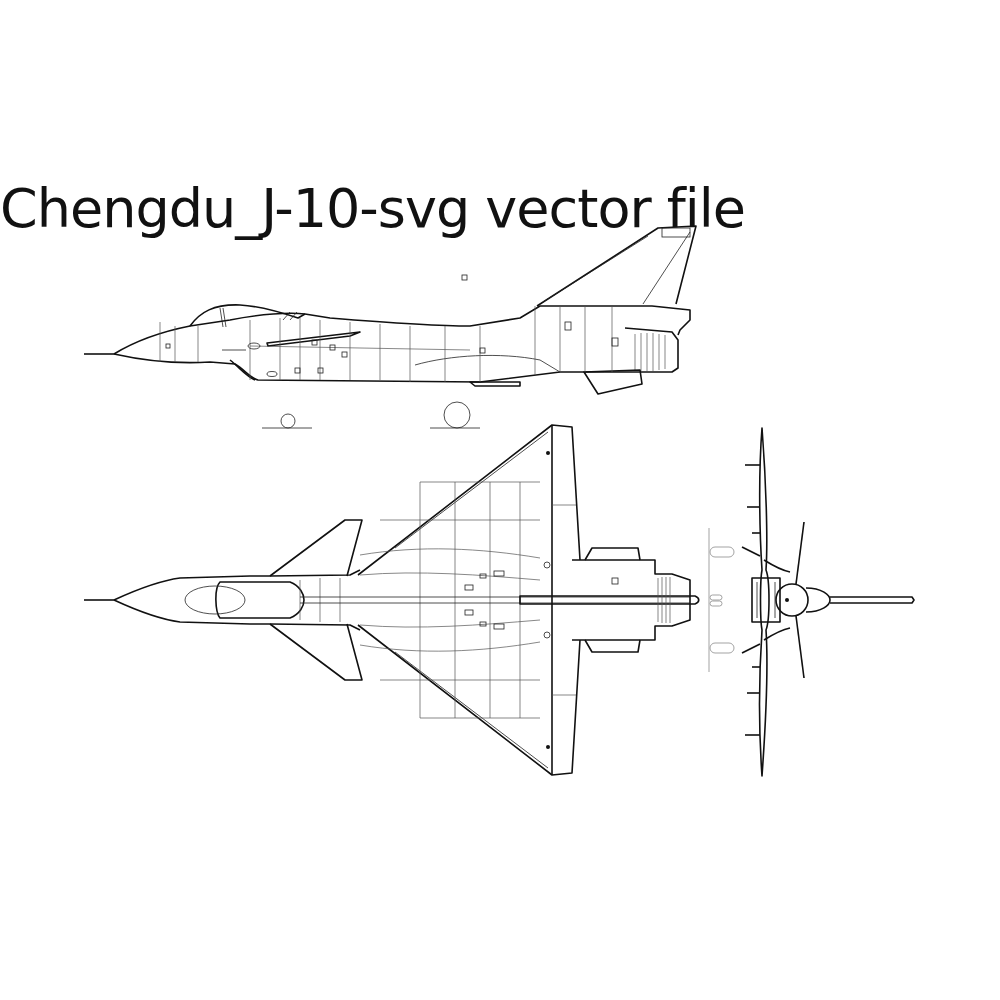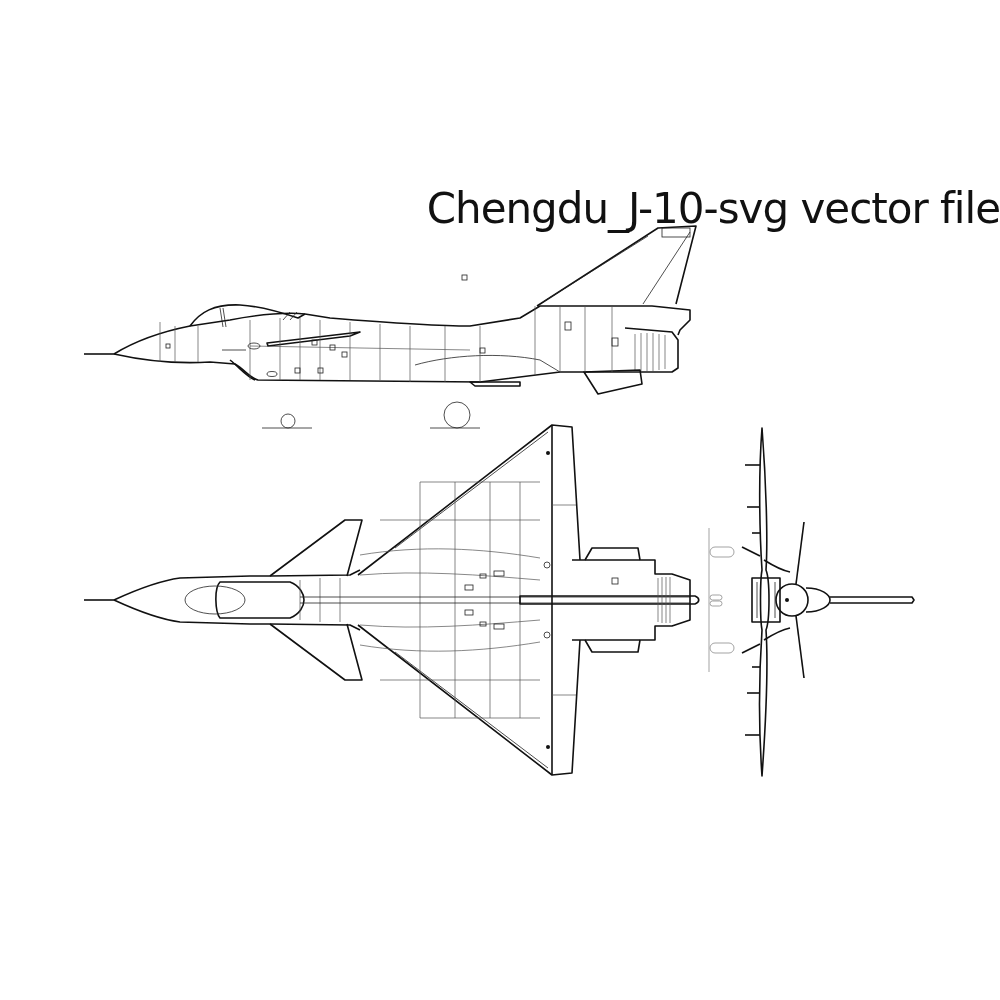--- a/index.html
+++ b/index.html
@@ -1,19 +1,19 @@
 <!DOCTYPE html>
 <html><head>
 <meta charset="utf-8">
 <style>
   html, body { margin: 0; padding: 0; background: #ffffff; }
   body { width: 1000px; height: 1000px; position: relative; overflow: hidden; }
   .title {
-    position: absolute; left: 0; top: 178px; width: 1000px; text-align: right;
-    font-family: "DejaVu Sans", sans-serif; font-size: 42px; color: #111111;
+    position: absolute; left: 0; top: 178px; width: 1000px; text-align: left;
+    font-family: "DejaVu Sans", sans-serif; font-size: 54px; color: #111111;
     letter-spacing: -1px; line-height: 62px;
   }
   svg.drawing { position: absolute; left: 0; top: 0; }
   .ln { fill: none; stroke: #111; stroke-width: 1.6; stroke-linejoin: round; }
   .th { fill: none; stroke: #222; stroke-width: 0.8; }
   .gr { fill: none; stroke: #555; stroke-width: 0.7; }
   .lt { fill: none; stroke: #999; stroke-width: 0.9; }
 </style>
 </head>
 <body>

